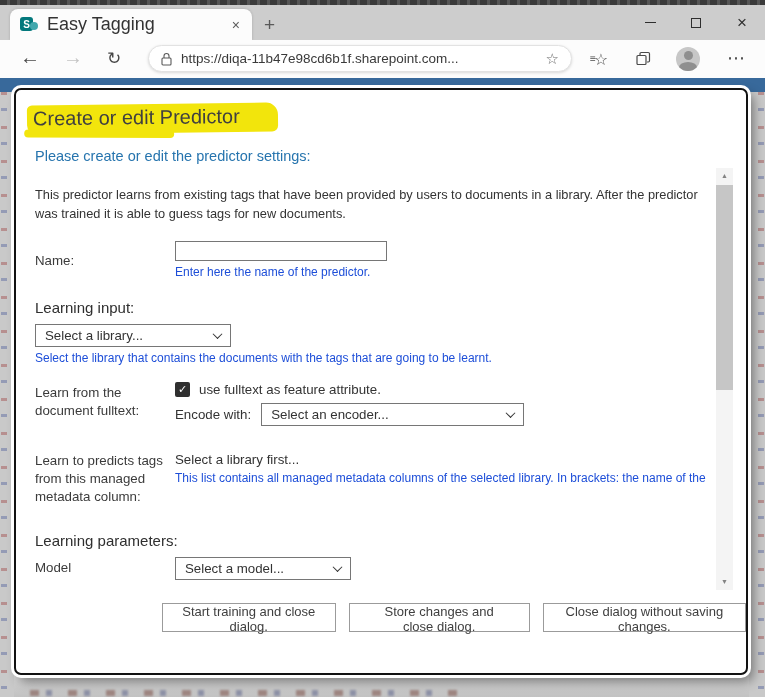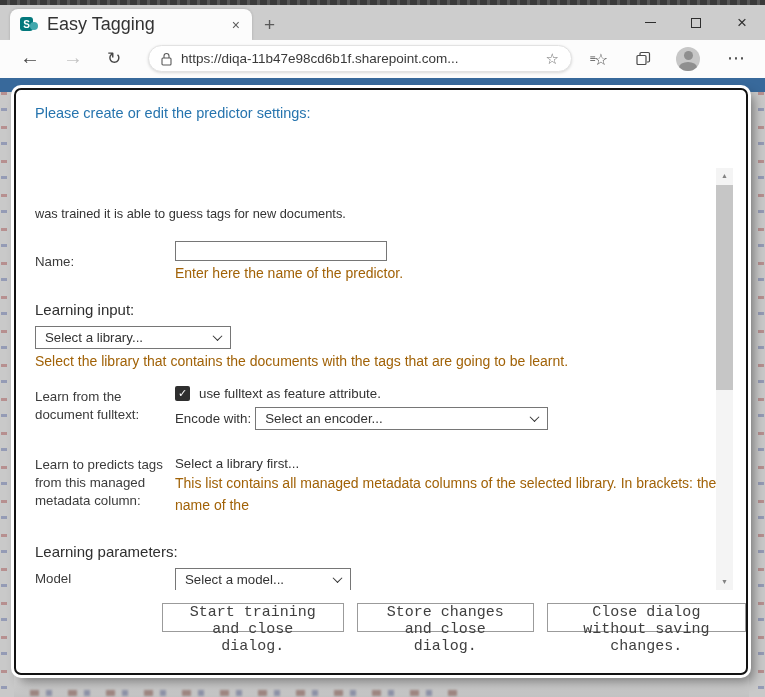--- a/index.html
+++ b/index.html
@@ -81,55 +81,55 @@
 
   .content { position:absolute; top:78px; left:0; right:0; height:422px; overflow:hidden; }
   .intro { margin:17px 40px 0 19px; font-size:12.8px; color:#333; line-height:1.5; }
 
   .row { display:flex; margin-left:19px; }
   .lbl { width:140px; flex:0 0 auto; font-size:13.3px; color:#3b3b3b; line-height:1.35; padding-top:2px; }
   .fld { flex:1; }
   .name-row { margin-top:18px;align-items:center; }
   .txt { width:212px; height:20px; border:1px solid #767676; background:#fff; outline:none;
     font-family:"Liberation Sans",sans-serif; font-size:13px; padding:0 4px; }
-  .helper { margin-top:4px; font-size:14px; color:#a16207; }
+  .helper { margin-top:4px; font-size:12px; color:#1d4ed8; }
   .nowrap { white-space:nowrap; }
   .sect { margin:20px 0 8px 19px; font-size:15px; color:#2f2f2f; }
   .sect.mt26 { margin-top:26px; }
 
   .select { display:inline-flex; align-items:center; justify-content:space-between; height:23px;
     border:1px solid #767676; background:#fff; padding:0 9px; font-size:13.3px; color:#333; }
-  .w196 { width:196px; } .w263 { width:293px; } .w176 { width:176px; }
+  .w196 { width:196px; } .w263 { width:263px; } .w176 { width:176px; }
   .chev { width:7px; height:7px; border-right:1.6px solid #333; border-bottom:1.6px solid #333;
     transform:rotate(45deg) translate(-1px,-1px); margin-left:8px; flex:0 0 auto; }
 
   .row.fulltext { margin-top:17px; }
   .cbline { display:flex; align-items:center; gap:9px; }
   .checkbox { width:15px; height:15px; background:#2f2f2f; border-radius:2px; display:inline-flex;
     align-items:center; justify-content:center; flex:0 0 auto; }
   .chk { color:#fff; font-size:11px; line-height:1; }
   .cbl { font-size:13.3px; color:#333; }
-  .encline { margin-top:6px; display:flex; align-items:center; gap:4px; }
+  .encline { margin-top:6px; display:flex; align-items:center; gap:10px; }
   .enc-lbl { font-size:13.3px; color:#333; }
 
   .row.metadata { margin-top:24px;justify-content:flex-end; }
   .value { font-size:13.3px; color:#333; padding-top:2px; }
   .helper.two { line-height:1.55; margin-top:2px; }
 
   .row.model { margin-top:6px; }
 
   .vscroll { position:absolute; top:0; right:13px; width:17px; height:422px; background:#f4f4f4; }
   .sarr { position:absolute; left:0; width:17px; height:14px; text-align:center; font-size:7px;
     color:#838383; line-height:14px; }
   .sarr.up { top:1px; } .sarr.down { bottom:1px; }
   .sthumb { position:absolute; left:0; top:17px; width:17px; height:205px; background:#c6c6c6; }
 
   .btnrow { position:absolute; left:146px; top:513px; display:flex; gap:13px; }
   .btnrow button { height:29px; background:#fff; border:1px solid #9b9b9b; color:#404040;
-    font-family:Liberation Mono, monospace; font-size:15px; padding:0 19px; }
+    font-family:Liberation Sans, sans-serif; font-size:13px; padding:0 19px; }
 </style>
 </head>
 <body>
 
 <div class="screen">
   <div class="top-edge"></div>
 
   <div class="titlebar">
     <div class="tab">
       <span class="favicon">
@@ -178,24 +178,27 @@
   </div>
 
   <div class="page">
     <div class="blue-bar"></div>
     <div class="speck left"></div>
     <div class="speck right"></div>
     <div class="bottom-strip"></div>
     <div class="smudge"></div>
 
     <div class="dialog">
+      <div class="dlg-title">
+        <span class="hl"><span>Create or edit Predictor</span></span>
+      </div>
       <div class="dlg-subtitle">Please create or edit the predictor settings:</div>
 
       <div class="content">
-        <p class="intro"><br><span>was trained it is able to guess tags for new documents.</span></p>
+        <p class="intro"><span>This predictor learns from existing tags that have been provided by users to documents in a library. After the predictor</span><br><span>was trained it is able to guess tags for new documents.</span></p>
 
         <div class="row name-row">
           <div class="lbl">Name:</div>
           <div class="fld">
             <input class="txt" type="text" value="" style="">
             <div class="helper">Enter here the name of the predictor.</div>
           </div>
         </div>
 
         <div class="sect">Learning input:</div>

